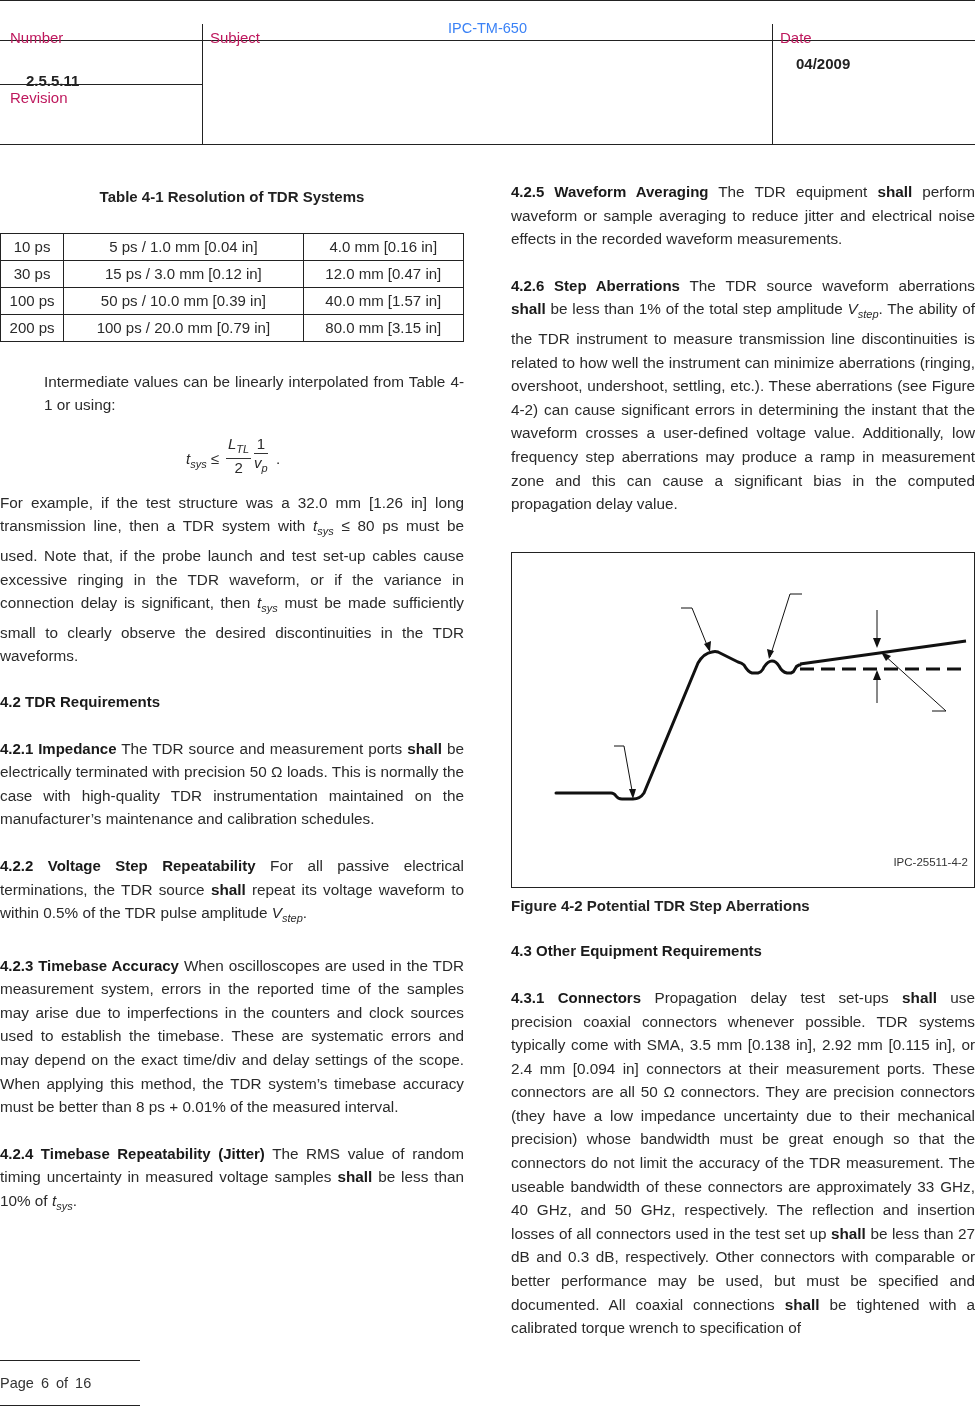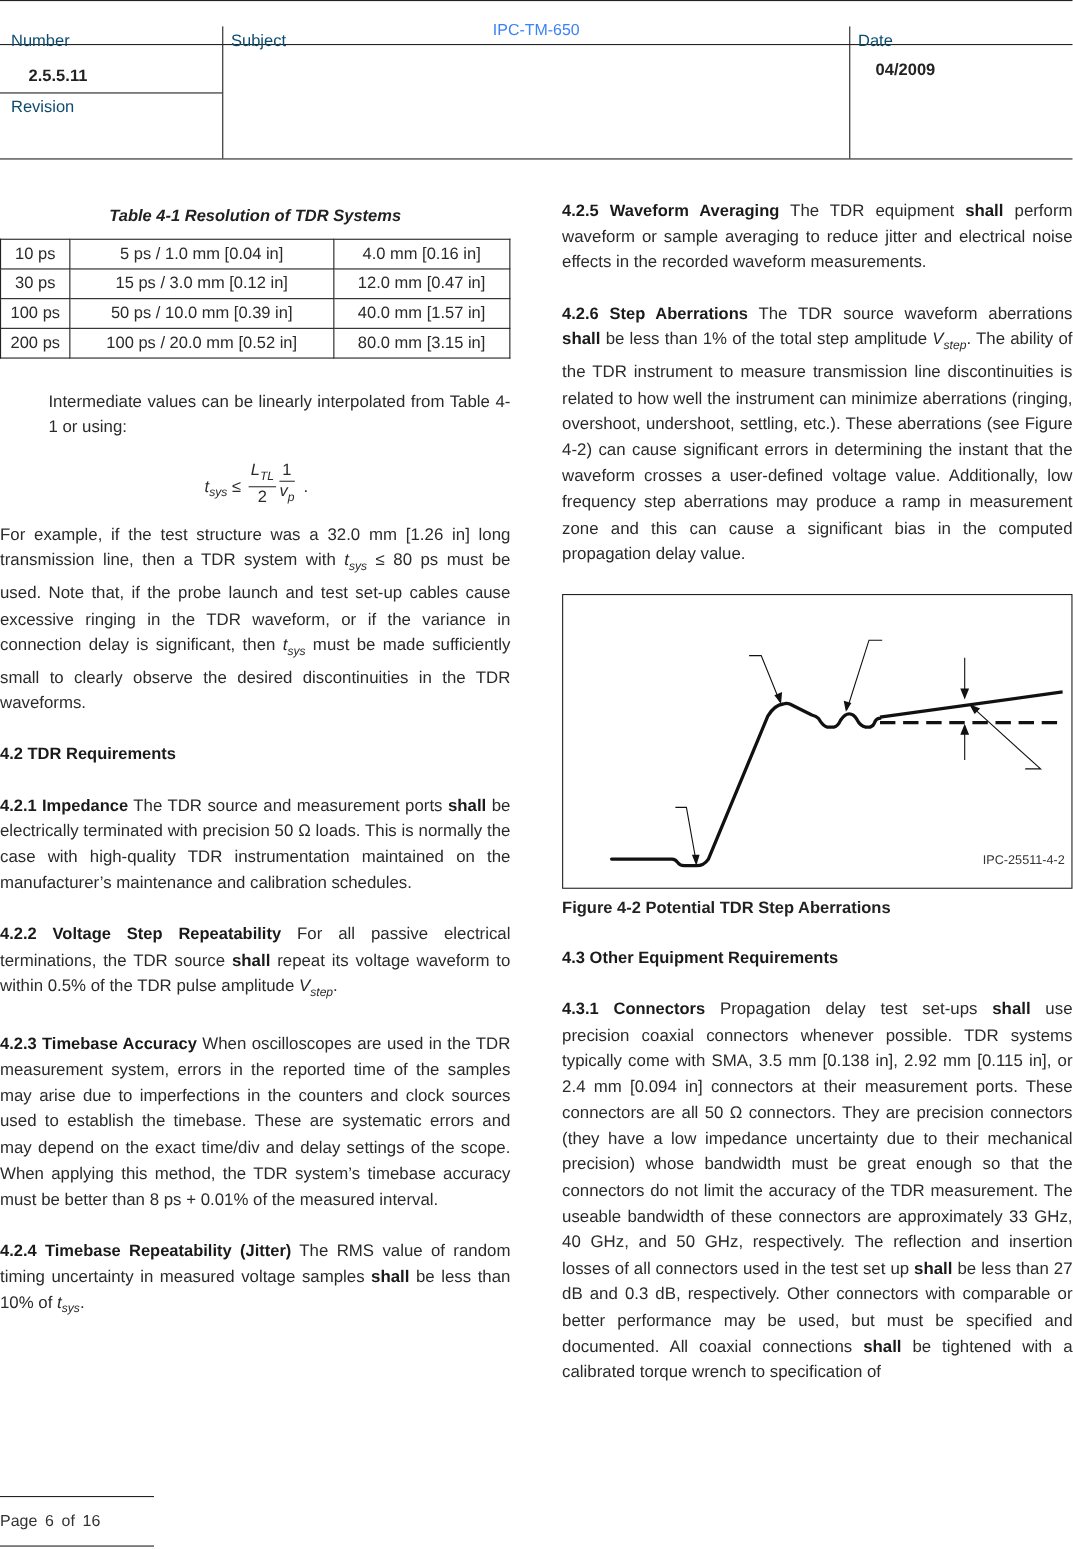--- a/index.html
+++ b/index.html
@@ -14,70 +14,70 @@
     border-top: 1.5px solid #222; border-bottom: 1.5px solid #222;
     box-sizing: border-box;
   }
   .hdr-title {
     position: absolute; left: 0; top: 16px; width: 975px; height: 23px;
     border-bottom: 1.2px solid #222; text-align: center;
     font-size: 14.5px; line-height: 23px; color: #3b82f6;
   }
   .hdr .vline { position: absolute; top: 23px; bottom: 0; width: 0; border-left: 1.2px solid #222; }
   .hdr .hline { position: absolute; left: 0; width: 202px; height: 0; border-top: 1.2px solid #222; top: 83px; }
-  .hdr .lbl { position: absolute; font-size: 15px; color: #0c4a6e; }
+  .hdr .lbl { position: absolute; font-size: 15px; color: #be185d; }
   .hdr .val { position: absolute; font-size: 15px; font-weight: bold; color: #222; }
 
   
   .col { position: absolute; top: 180px; width: 464px; font-size: 15.3px; line-height: 23.6px; }
   .col-left { left: 0; }
   .col-right { left: 511px; }
   .para { text-align: justify; margin: 0; }
   .para b, .hd { font-weight: bold; color: #1a1a1a; }
   .hd { font-size: 15px; }
   .sub { font-size: 11px; vertical-align: -4px; font-style: italic; }
   i { font-style: italic; }
 
   
-  .tbl-caption { text-align: center; font-weight: bold; font-size: 15px; margin: 5px 0 8px 0; color:#222;font-style:italic; }
+  .tbl-caption { text-align: center; font-weight: bold; font-size: 15px; margin: 5px 0 24px 0; color:#222; }
   table.res {
     border-collapse: collapse; width: 464px; font-size: 15px; color: #2a2a2a;
   }
   table.res th, table.res td { border: 1.2px solid #222; text-align: center; padding: 0; }
   table.res th { font-weight: bold; vertical-align: bottom; line-height: 18px; height: 57px; padding-bottom: 2px; }
   table.res th .norm { font-weight: normal; }
   table.res td { height: 26px; line-height: 26px; }
 
   
   .eq { position: relative; height: 56px; margin: 12px 0 6px 0; }
   .eq .lhs { position: absolute; left: 186px; top: 18px; font-size: 15px; }
   .eq .frac { position: absolute; text-align: center; font-size: 15px; }
   .eq .frac .num { display: block; border-bottom: 1px solid #333; line-height: 18px; padding: 0 2px; }
   .eq .frac .den { display: block; line-height: 18px; }
 
   
-  .figure { position: relative; width: 464px; height: 268px; border: 1.2px solid #222; box-sizing: border-box; margin-top: 24px; }
+  .figure { position: relative; width: 464px; height: 336px; border: 1.2px solid #222; box-sizing: border-box; margin-top: 36px; }
   .figure svg { position: absolute; left: 0; top: 0; }
   .fig-id { position: absolute; right: 6px; bottom: 12px; font-size: 11.5px; color: #333; }
   .fig-caption { font-weight: bold; font-size: 15px; margin-top: 6px; color:#222; }
 
   
   .footer-rule { position: absolute; left: 0; width: 140px; height: 0; border-top: 1px solid #222; }
   .footer-page { position: absolute; left: 0; top: 1375px; font-size: 14.5px; color: #333; word-spacing: 3px; }
 </style>
 </head>
 <body>
 
 <div class="hdr">
   <div class="hdr-title">IPC-TM-650</div>
   <div class="vline" style="left:202px;"></div>
   <div class="vline" style="left:772px;"></div>
   <div class="hline"></div>
   <div class="lbl" style="left:10px; top:28px;">Number</div>
-  <div class="val" style="left:26px; top:60px;">2.5.5.11</div>
+  <div class="val" style="left:26px; top:71px;">2.5.5.11</div>
   <div class="lbl" style="left:10px; top:88px;">Revision</div>
   <div class="lbl" style="left:210px; top:28px;">Subject</div>
   <div class="lbl" style="left:780px; top:28px;">Date</div>
   <div class="val" style="left:796px; top:54px;">04/2009</div>
 </div>
 
 <div class="col col-left">
   <div class="tbl-caption">Table 4-1   Resolution of TDR Systems</div>
   <table class="res">
     <tbody>
@@ -91,21 +91,21 @@
       <td>15 ps / 3.0 mm [0.12 in]</td>
       <td>12.0 mm [0.47 in]</td>
     </tr>
     <tr>
       <td>100 ps</td>
       <td>50 ps / 10.0 mm [0.39 in]</td>
       <td>40.0 mm [1.57 in]</td>
     </tr>
     <tr>
       <td>200 ps</td>
-      <td>100 ps / 20.0 mm [0.52 in]</td>
+      <td>100 ps / 20.0 mm [0.79 in]</td>
       <td>80.0 mm [3.15 in]</td>
     </tr>
   </tbody>
     </table>
 
   <p class="para" style="margin-top:28px;padding-left:44px;">Intermediate values can be linearly interpolated from Table 4-1 or using:</p>
 
   <div class="eq">
     <span class="lhs"><i>t</i><span class="sub">sys</span> <span>≤</span></span>
     <span class="frac" style="left:226px; top:6px;">

